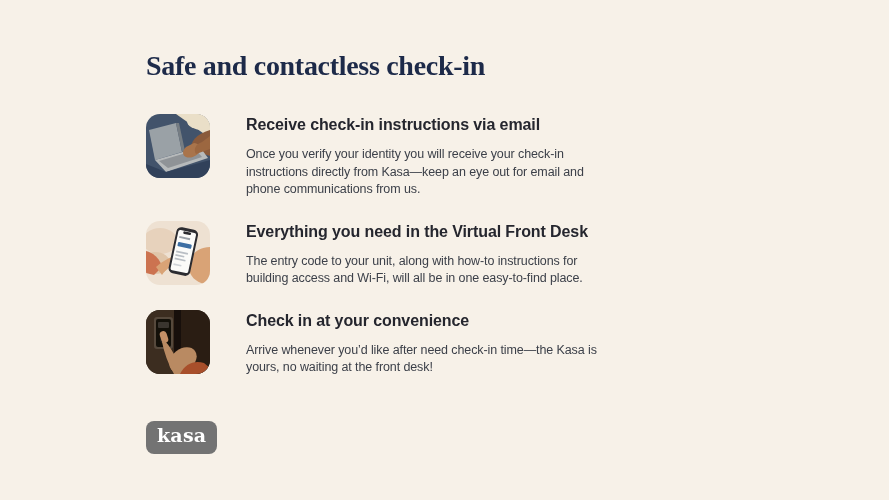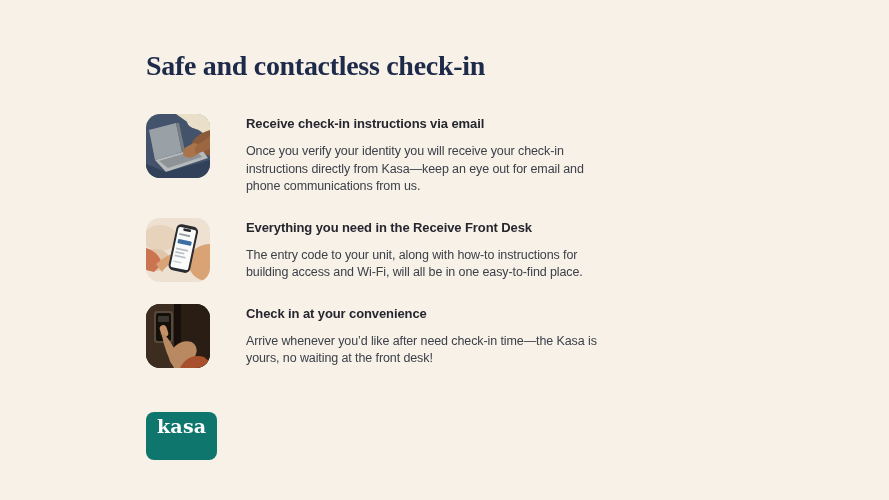--- a/index.html
+++ b/index.html
@@ -38,43 +38,43 @@
     width: 64px;
     height: 64px;
     border-radius: 14px;
     overflow: hidden;
   }
   .feature-image svg { display: block; width: 64px; height: 64px; }
   .feature-text {
     padding-top: 2px;
   }
   .feature-title {
-    font-size: 13px;
+    font-size: 16px;
     font-weight: 700;
     color: #25262e;
     letter-spacing: -0.1px;
     margin-bottom: 4px;
   }
   .feature-body {
     font-size: 12.5px;
     line-height: 17.5px;
     color: #3c4049;
     letter-spacing: -0.1px;
     white-space: pre-line;
     margin-top: 12px;
   }
   .logo-wrap {
     margin-top: 44px;
   }
   .kasa-logo {
     display: inline-block;
-    background: #0f766e;
+    background: #737373;
     color: #ffffff;
     border-radius: 8px;
-    padding: 2px 11px 22px 11px;
+    padding: 2px 11px 7px 11px;
     font-family: "DejaVu Serif", "Liberation Serif", serif;
     font-weight: 700;
     font-size: 19px;
     letter-spacing: 0.2px;
     line-height: 1.3;
   }
 </style>
 </head>
 <body>
 
@@ -123,21 +123,21 @@
             <rect x="30" y="16" width="11" height="2" fill="#9aa0a8"></rect>
             <rect x="30" y="22" width="14" height="4.5" rx="1" fill="#3e6fa3"></rect>
             <rect x="30" y="31" width="12" height="1.7" fill="#b9bec4"></rect>
             <rect x="30" y="34.6" width="9" height="1.7" fill="#b9bec4"></rect>
             <rect x="30" y="38.2" width="11" height="1.7" fill="#b9bec4"></rect>
             <rect x="30" y="44" width="8" height="1.7" fill="#cfd3d8"></rect>
           </g>
         </svg>
       </div>
       <div class="feature-text">
-        <div class="feature-title">Everything you need in the Receive Front Desk</div>
+        <div class="feature-title">Everything you need in the Virtual Front Desk</div>
         <div class="feature-body">The entry code to your unit, along with how-to instructions for
 building access and Wi-Fi, will all be in one easy-to-find place.</div>
       </div>
     </div>
 
     <div class="feature-row">
       <div class="feature-image" role="img" aria-label="Finger pressing a smart door lock keypad">
         <svg viewBox="0 0 64 64" xmlns="http://www.w3.org/2000/svg">
           <rect width="64" height="64" fill="#241a12"></rect>
           <rect x="0" y="0" width="30" height="64" fill="#3c2d20"></rect>

